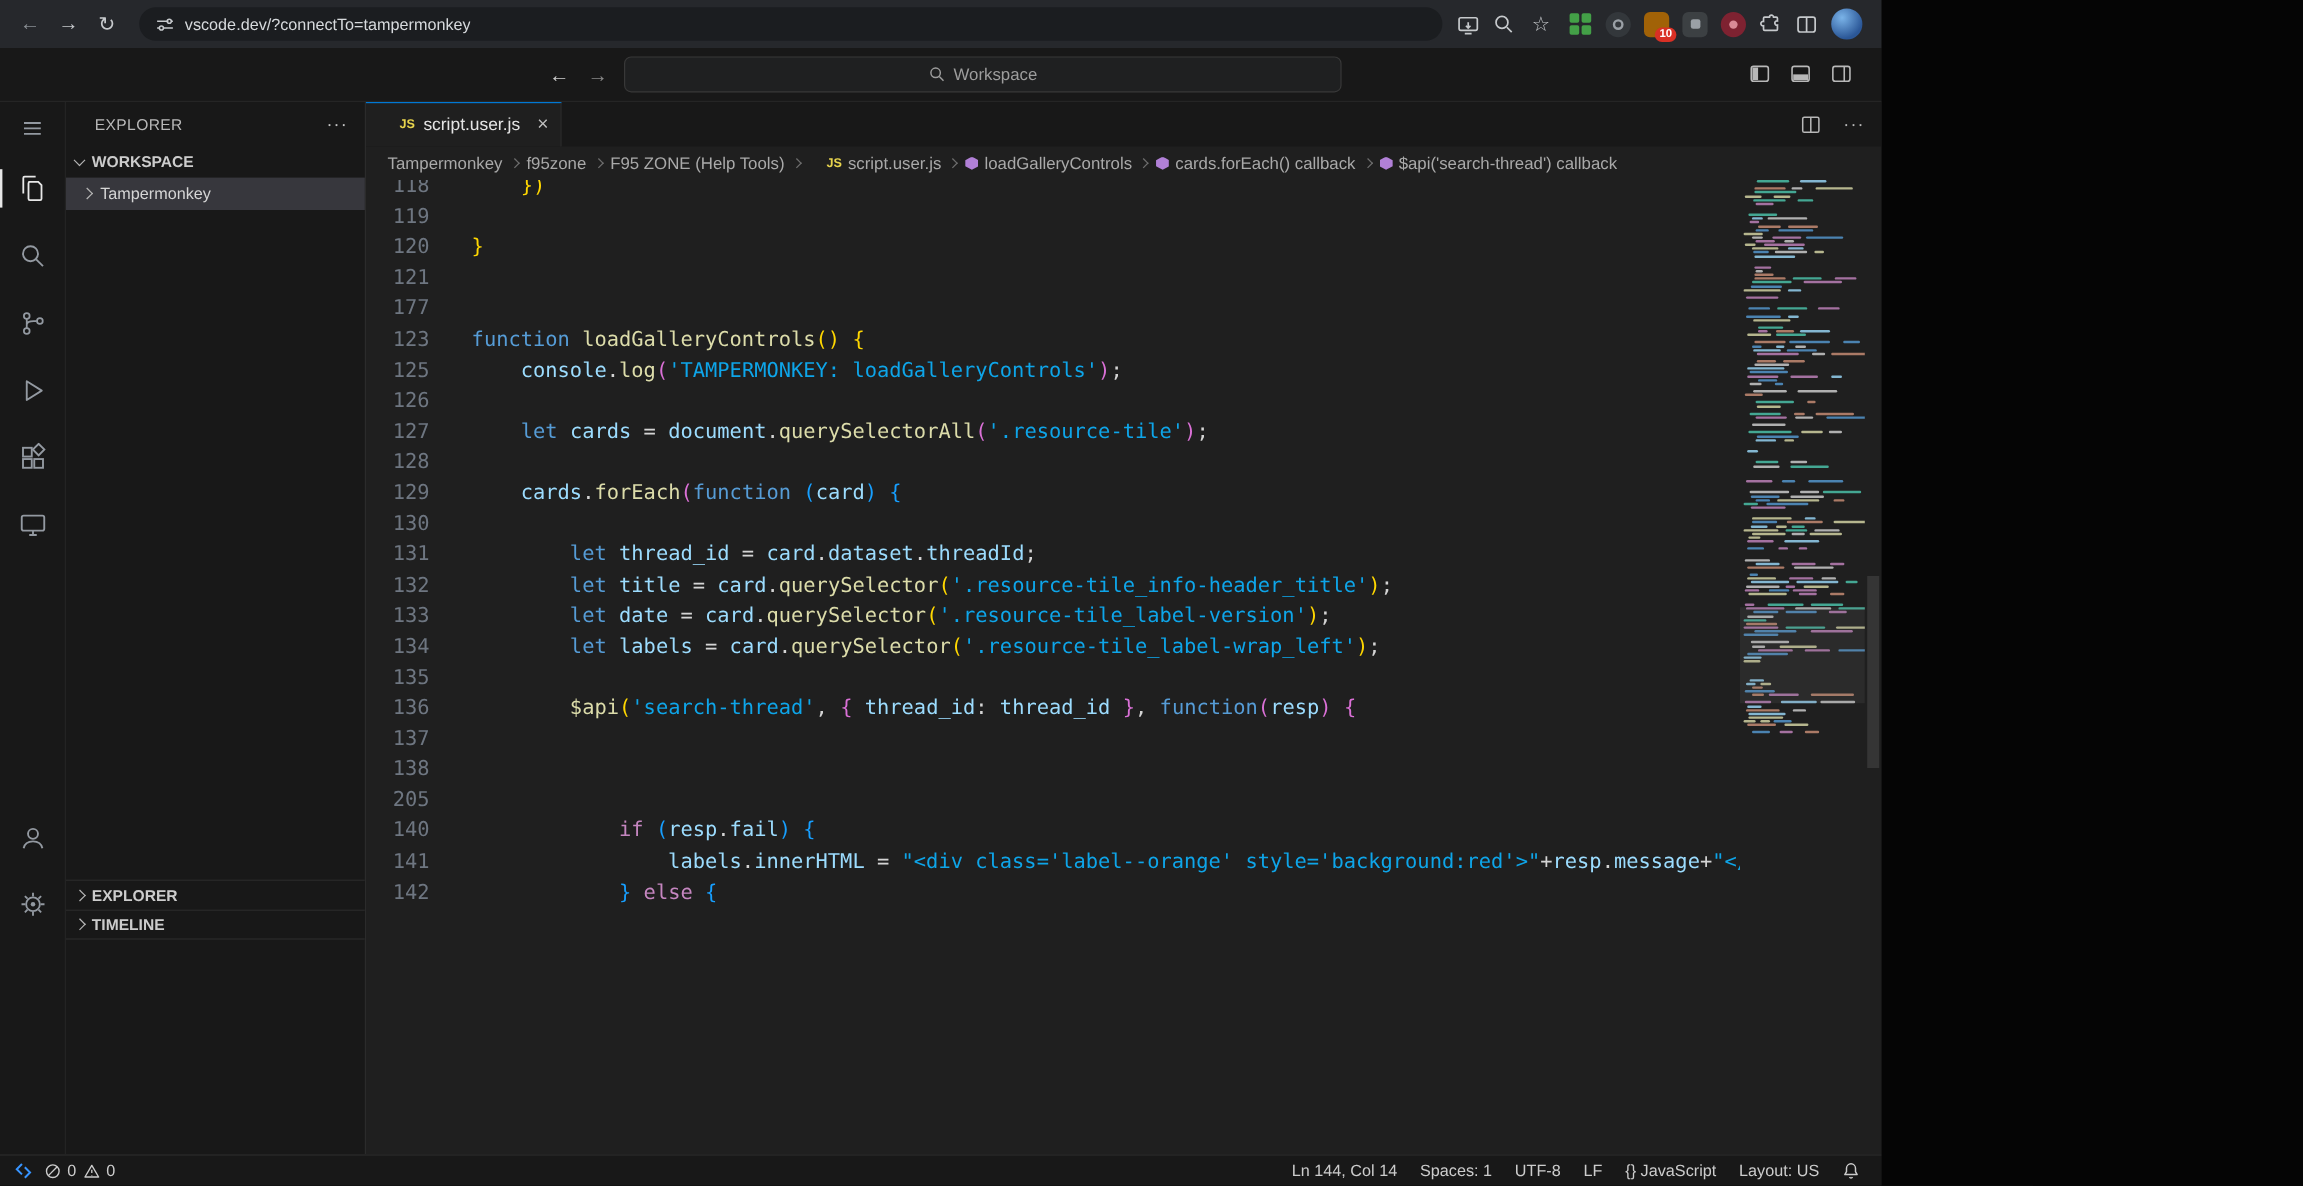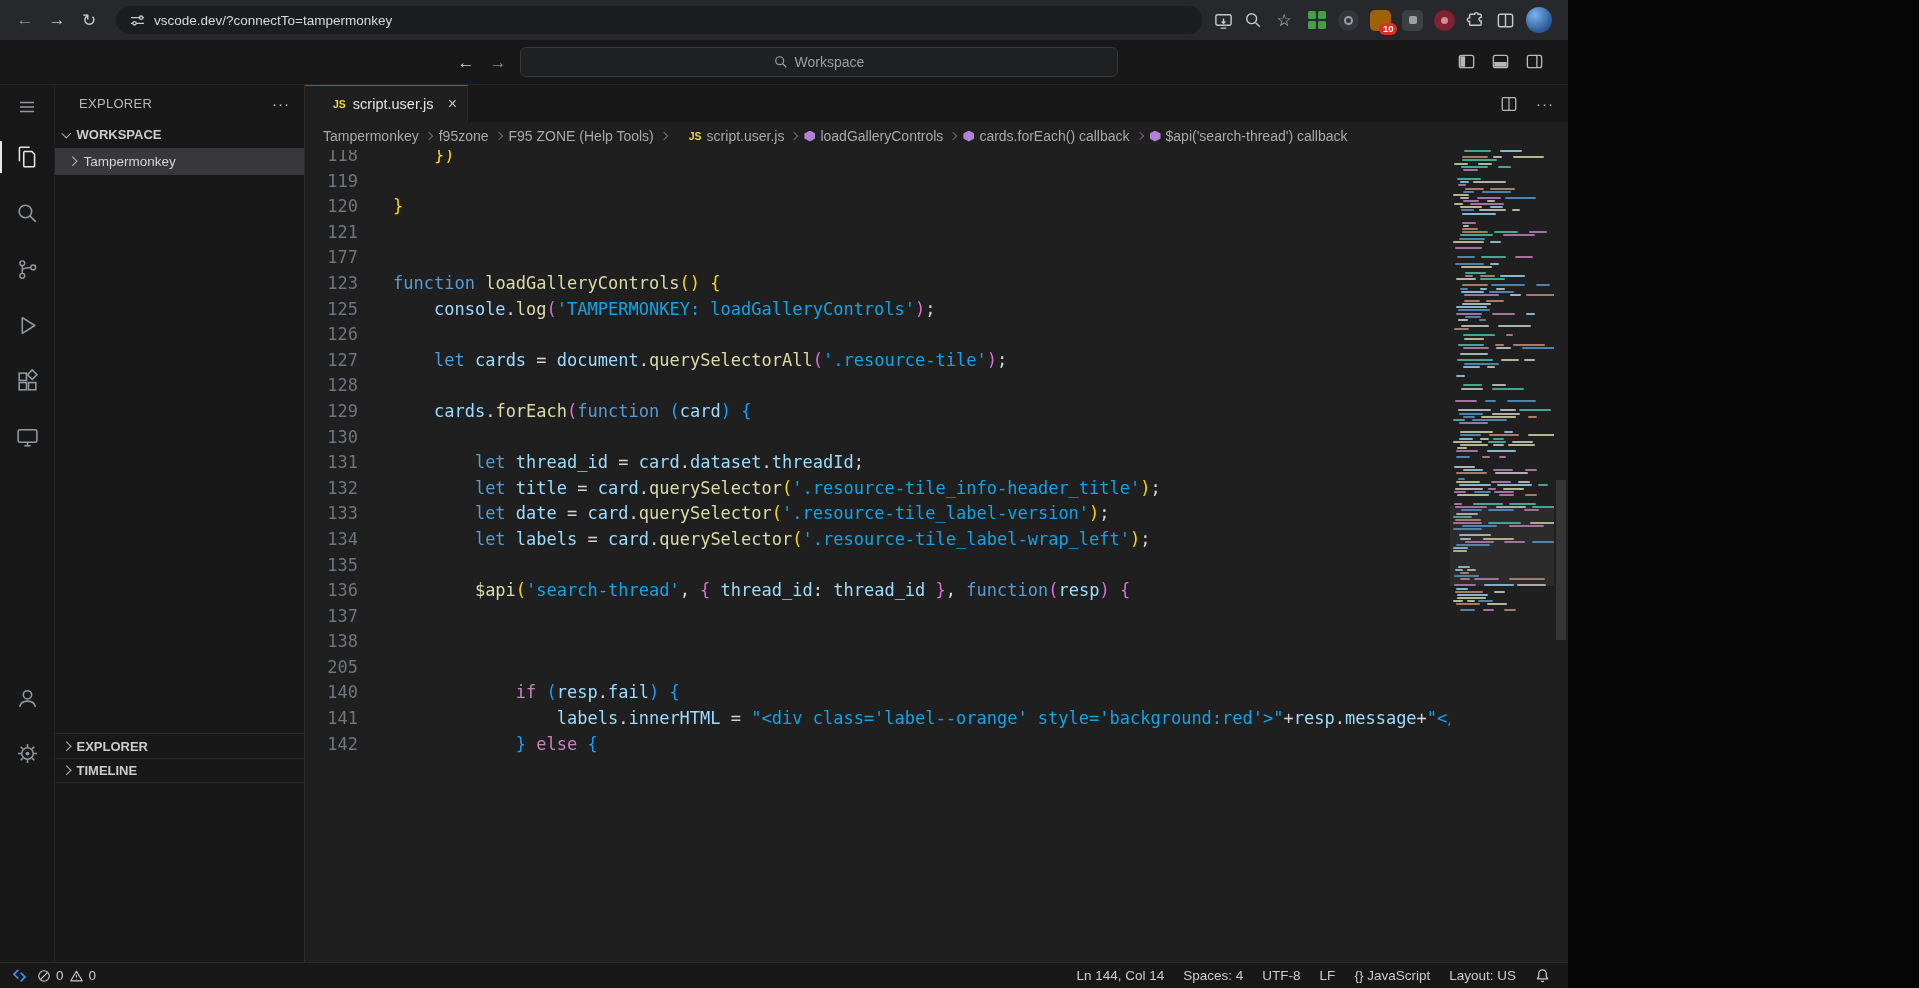--- a/index.html
+++ b/index.html
@@ -830,21 +830,21 @@
         </svg>
       <span>0</span>
       <svg class="ic" width="15" height="14" viewBox="0 0 16 16" fill="none" stroke="#cccccc" stroke-width="1.3">
           <path d="M8 2.5L14.5 13.5H1.5z" stroke-linejoin="round"></path>
           <path d="M8 6.5v3.2M8 11.6v.6"></path>
         </svg>
       <span>0</span>
     </div>
     <div class="st-right">
       <span>Ln 144, Col 14</span>
-      <span>Spaces: 4</span>
+      <span>Spaces: 1</span>
       <span>UTF-8</span>
       <span>LF</span>
       <span><span>{}</span> <span>JavaScript</span></span>
       <span>Layout: US</span>
       <svg class="ic" width="15" height="15" viewBox="0 0 16 16" fill="none" stroke="#cccccc" stroke-width="1.3">
           <path d="M8 2a4 4 0 0 0-4 4v3l-1.5 2.5h11L12 9V6a4 4 0 0 0-4-4z" stroke-linejoin="round"></path>
           <path d="M6.7 13.7a1.4 1.4 0 0 0 2.6 0"></path>
         </svg>
     </div>
   </div>

